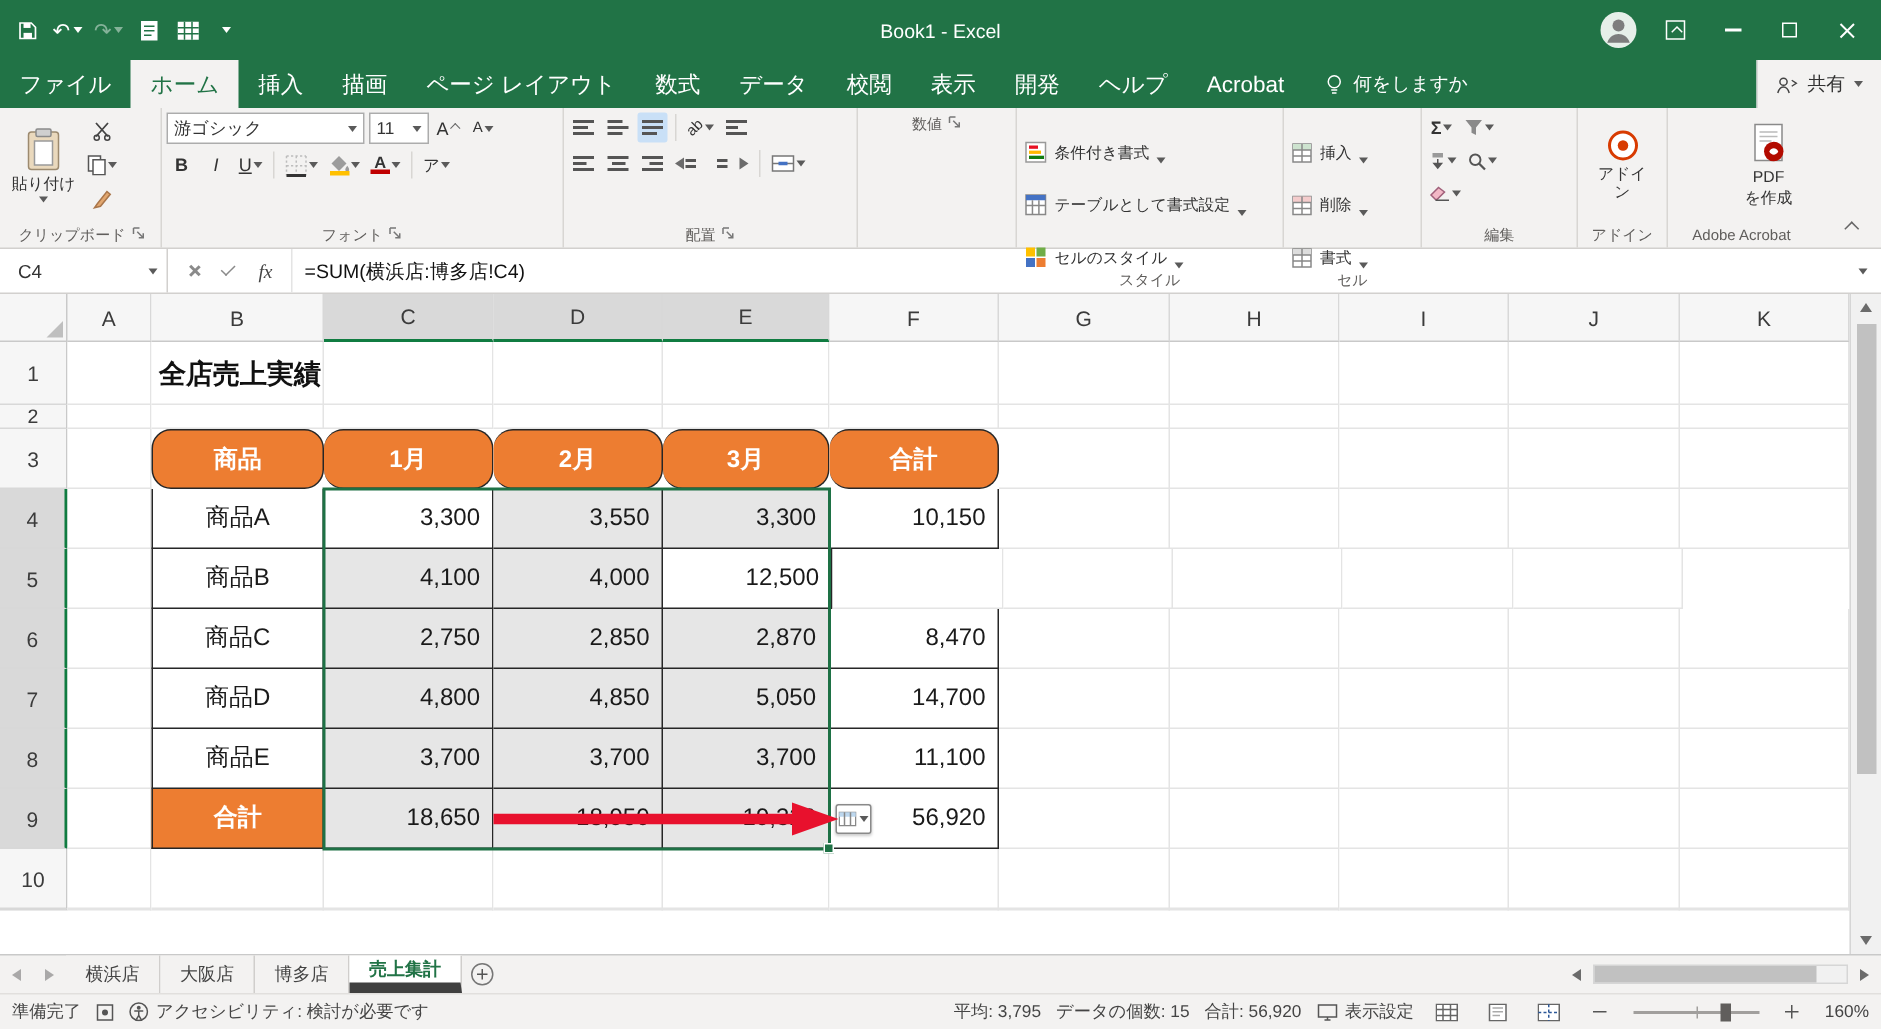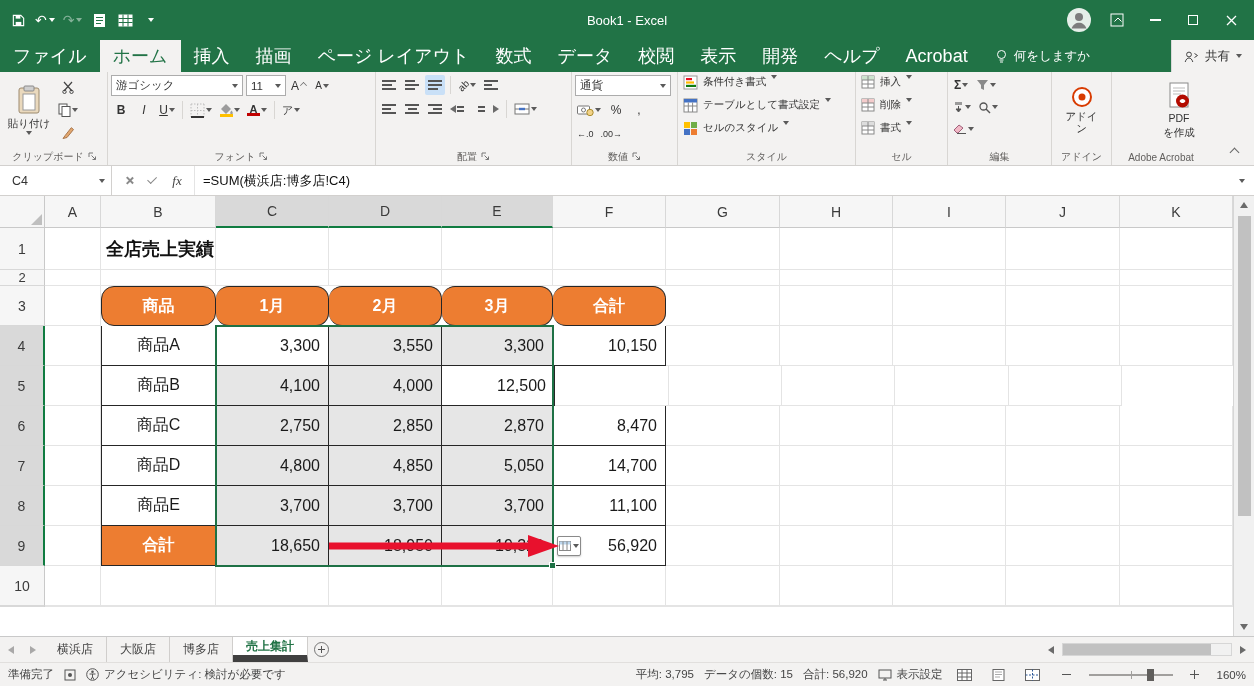--- a/index.html
+++ b/index.html
@@ -15,21 +15,21 @@
   .tb-title { position:absolute; left:0; right:0; text-align:center; font-size:13px; pointer-events:none; }
   .tb-right { margin-left:auto; display:flex; align-items:center; gap:4px; }
   .win-btn { width:34px; height:32px; display:flex; align-items:center; justify-content:center; }
   .win-min { width:11px; height:1.6px; background:#fff; }
   .win-max { width:10px; height:10px; border:1.4px solid #fff; }
   .crt-w { width:0; height:0; border-left:3px solid transparent; border-right:3px solid transparent; border-top:4px solid #fff; display:inline-block; }
   .crt { width:0; height:0; border-left:3.5px solid transparent; border-right:3.5px solid transparent; border-top:4px solid #5a5a5a; display:inline-block; flex:none; }
 
   
   .tabrow { flex:none; height:32px; background:#217346; display:flex; align-items:stretch; }
-  .rtab { padding:0 13px; display:flex; align-items:center; color:#fff; font-size:18px;text-align:center; }
+  .rtab { padding:0 13px; display:flex; align-items:center; color:#fff; font-size:15px;text-align:center; }
   .rtab.active { background:#F3F2F1; color:#217346; }
   .tellme { display:flex; align-items:center; gap:6px; color:#fff; padding:0 14px; font-size:12.5px; }
   .share-strip { margin-left:auto; background:#F3F2F1; display:flex; align-items:center; padding:0 12px; gap:6px; color:#333; border-left:1px solid #D8D8D8; font-size:12.5px; }
 
   
   .ribbon { flex:none; height:94px; background:#F3F2F1; border-bottom:1px solid #D2D0CE; display:flex; align-items:stretch; position:relative; padding-left:2px; }
   .rgroup { flex:none; display:flex; flex-direction:column; border-right:1px solid #D8D6D3; padding:3px 3px 0; }
   .rg-body { flex:1; display:flex; align-items:flex-start; gap:3px; }
   .rg-body.col { flex-direction:column; justify-content:flex-start; gap:4px; }
   .rg-label { flex:none; height:16px; display:flex; align-items:center; justify-content:center; gap:4px; font-size:10px; color:#605E5C; white-space:nowrap; }
@@ -37,21 +37,21 @@
   .big-lbl { line-height:12px; white-space:nowrap; }
   .mini-col { display:flex; flex-direction:column; gap:3px; padding-top:2px; }
   .mini-btn { min-width:20px; height:20px; display:flex; align-items:center; justify-content:center; gap:1px; font-size:12px; color:#333; border-radius:2px; padding:0 2px; }
   .mini-btn.on { background:#C9E0F7; }
   .rrow { display:flex; align-items:center; gap:3px; }
   .combo { height:21px; border:1px solid #ACACAC; background:#fff; font-size:11.5px; display:flex; align-items:center; justify-content:space-between; padding:0 4px; gap:4px; white-space:nowrap; overflow:hidden; }
   .sep-v { width:1px; height:18px; background:#D8D6D3; margin:0 2px; }
   .btxt { font-weight:bold; } .itxt { font-style:italic; } .utxt { text-decoration:underline; }
   .colorbar { display:block; width:13px; height:3px; margin-top:-1px; }
   .stack { display:flex; flex-direction:column; align-items:center; line-height:10px; }
-  .style-btn { height:22px; display:flex; align-items:flex-start; gap:5px; font-size:10.5px; color:#333; white-space:nowrap; padding:0 2px; }
+  .style-btn { height:22px; display:flex; align-items:flex-end; gap:5px; font-size:10.5px; color:#333; white-space:nowrap; padding:0 2px;margin-top:12px; }
   .al { width:14px; display:flex; flex-direction:column; gap:2px; }
   .al i { display:block; height:2px; background:#555; }
   .tinytxt { font-size:9px; letter-spacing:0; white-space:nowrap; }
   .chev-up { width:7px; height:7px; border-left:1.6px solid #666; border-top:1.6px solid #666; transform:rotate(45deg); }
   .collapse-btn { position:absolute; right:10px; bottom:5px; width:20px; height:16px; display:flex; align-items:center; justify-content:center; }
 
   
   .fbar { flex:none; height:30px; background:#fff; border-bottom:1px solid #D2D0CE; display:flex; align-items:stretch; }
   .name-box { flex:none; width:112px; border-right:1px solid #D2D0CE; display:flex; align-items:center; justify-content:space-between; padding:0 6px 0 12px; font-size:12.5px; }
   .fb-btns { flex:none; display:flex; align-items:center; gap:6px; padding:0 8px; border-right:1px solid #E4E4E4; }
@@ -449,42 +449,20 @@
       <div class="rg-label">
           <span>配置</span>
         <span><svg width="9" height="9">
               <path d="M1 1h4M1 1v4" stroke="#777" fill="none"></path>
               <path d="M3.5 3.5L7.5 7.5M7.5 4.5v3h-3" stroke="#777" fill="none"></path>
             </svg></span>
       </div>
     </div>
 
     <div class="rgroup" style="width:106px">
-      <div class="rg-body col">
-        <div class="combo" style="width:96px">
-            <span>通貨</span>
-            <span class="crt"></span>
-          </div>
-        <div class="rrow">
-          <span class="mini-btn">
-            <svg width="17" height="12">
-                <rect x="0.5" y="2" width="12" height="8" rx="1" fill="#fff" stroke="#777"></rect>
-                <circle cx="6.5" cy="6" r="2" fill="none" stroke="#777"></circle>
-                <circle cx="13" cy="8.5" r="3.2" fill="#F2D388" stroke="#A98B2D"></circle>
-              </svg>
-            <span class="crt"></span>
-          </span>
-          <span class="mini-btn">%</span>
-          <span class="mini-btn">,</span>
-        </div>
-        <div class="rrow">
-          <span class="mini-btn tinytxt">←.0</span>
-          <span class="mini-btn tinytxt">.00→</span>
-        </div>
-      </div>
       <div class="rg-label">
           <span>数値</span>
         <span><svg width="9" height="9">
               <path d="M1 1h4M1 1v4" stroke="#777" fill="none"></path>
               <path d="M3.5 3.5L7.5 7.5M7.5 4.5v3h-3" stroke="#777" fill="none"></path>
             </svg></span>
       </div>
     </div>
 
     <div class="rgroup" style="width:178px">

